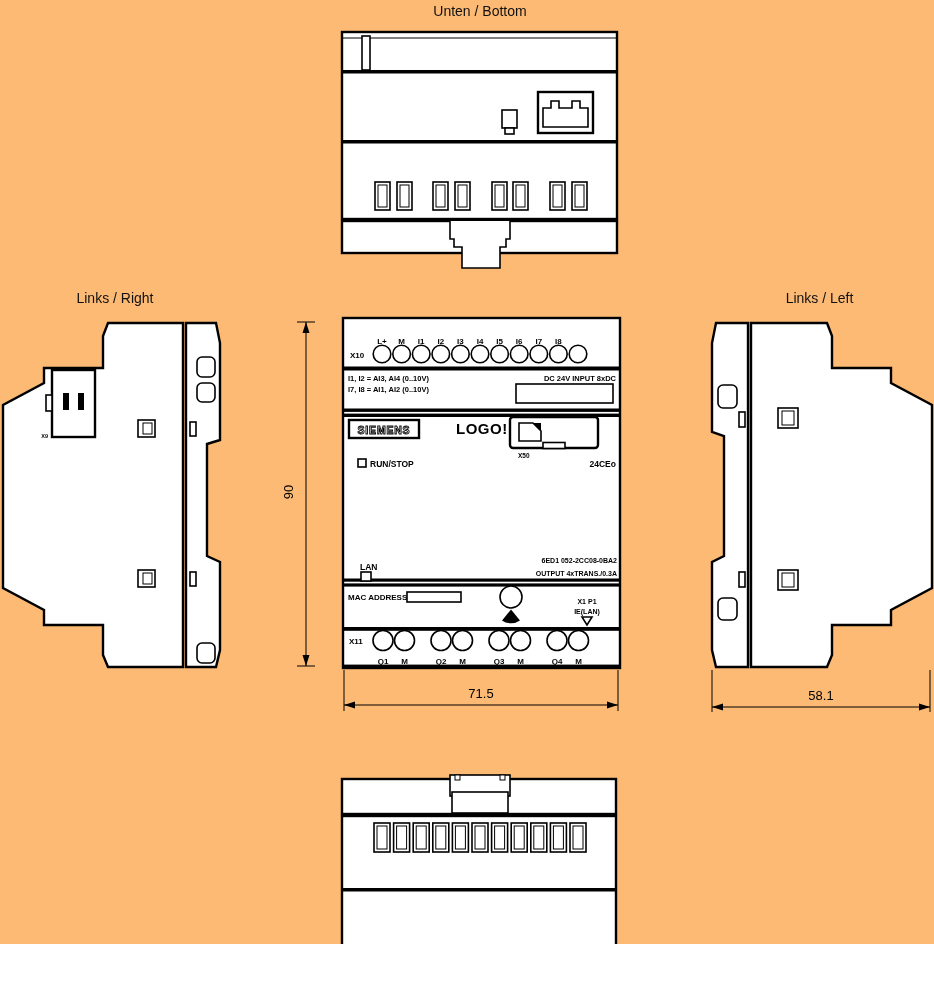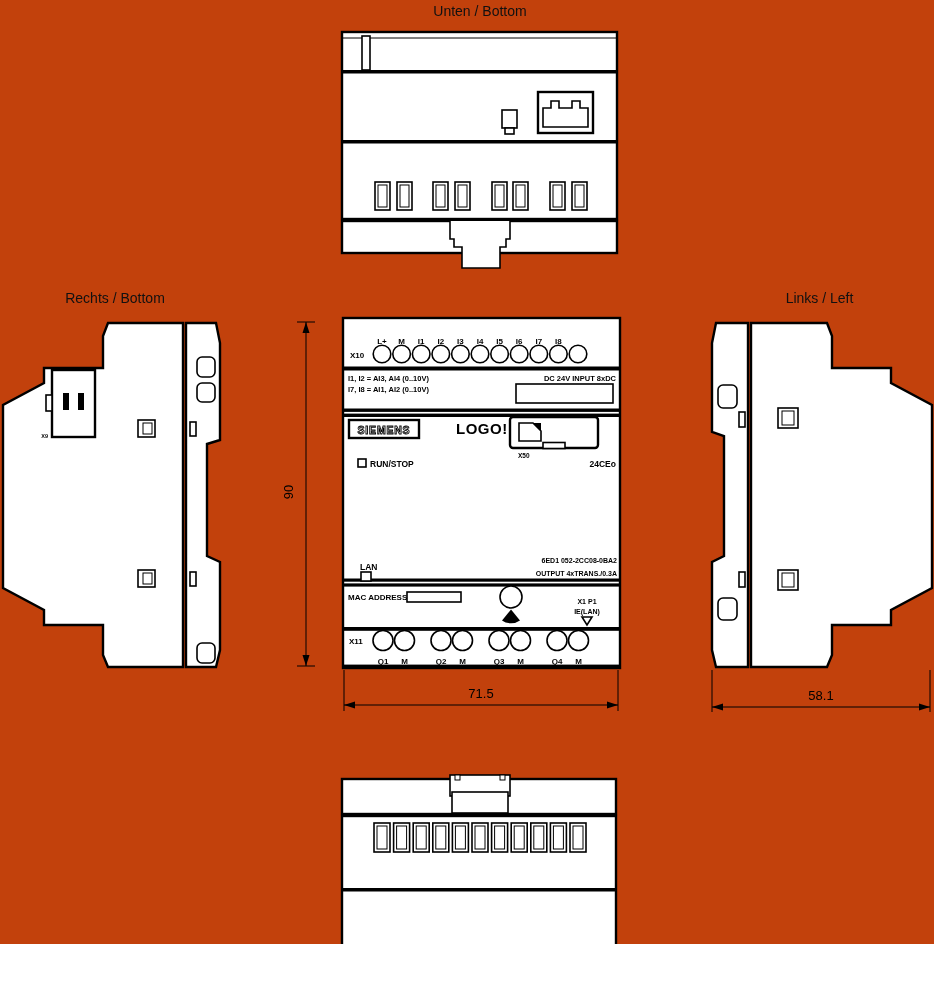--- a/index.html
+++ b/index.html
@@ -1,33 +1,33 @@
 <!DOCTYPE html>
 <html><head>
 <meta charset="utf-8">
 <style>
   html,body{margin:0;padding:0;background:#fff;}
-  #canvas{position:relative;width:934px;height:944px;background:#c2410c;overflow:hidden;}
+  #canvas{position:relative;width:934px;height:944px;background:#fdba74;overflow:hidden;}
   .view-title{position:absolute;font-family:"Liberation Sans",sans-serif;font-size:14px;color:#111;text-align:center;}
   svg{position:absolute;overflow:visible;}
   .s-thick{stroke:#000;stroke-width:2.4;fill:none;}
   .s-med{stroke:#000;stroke-width:1.6;fill:none;}
   .s-thin{stroke:#000;stroke-width:1;fill:none;}
   .wf{fill:#fff;}
   .bk{fill:#000;stroke:none;}
   text.t{font-family:"Liberation Sans",sans-serif;font-weight:bold;fill:#000;}
   text.dim{font-family:"Liberation Sans",sans-serif;font-weight:normal;fill:#000;font-size:13px;}
 </style>
 </head>
 <body>
 
 <div id="canvas">
 
   <div class="view-title" style="left:336px;top:3px;width:288px;">Unten / Bottom</div>
-  <div class="view-title" style="left:8px;top:290px;width:214px;">Rechts / Bottom</div>
+  <div class="view-title" style="left:8px;top:290px;width:214px;">Links / Right</div>
   <div class="view-title" style="left:705px;top:290px;width:229px;">Links / Left</div>
 
   <svg style="left:336px;top:26px;" width="288" height="252" viewBox="0 0 288 252">
     <rect x="6" y="6" width="275" height="187" class="s-thick wf"></rect>
     <line x1="6" y1="12" x2="281" y2="12" class="s-thin"></line>
     <rect x="26" y="10" width="8" height="34" class="s-med wf"></rect>
     <rect x="6" y="44" width="275" height="3.5" class="bk"></rect>
     <g>
       <rect x="166" y="84" width="15" height="18" class="s-med wf"></rect>
       <rect x="169" y="102" width="9" height="6" class="s-med wf"></rect>

